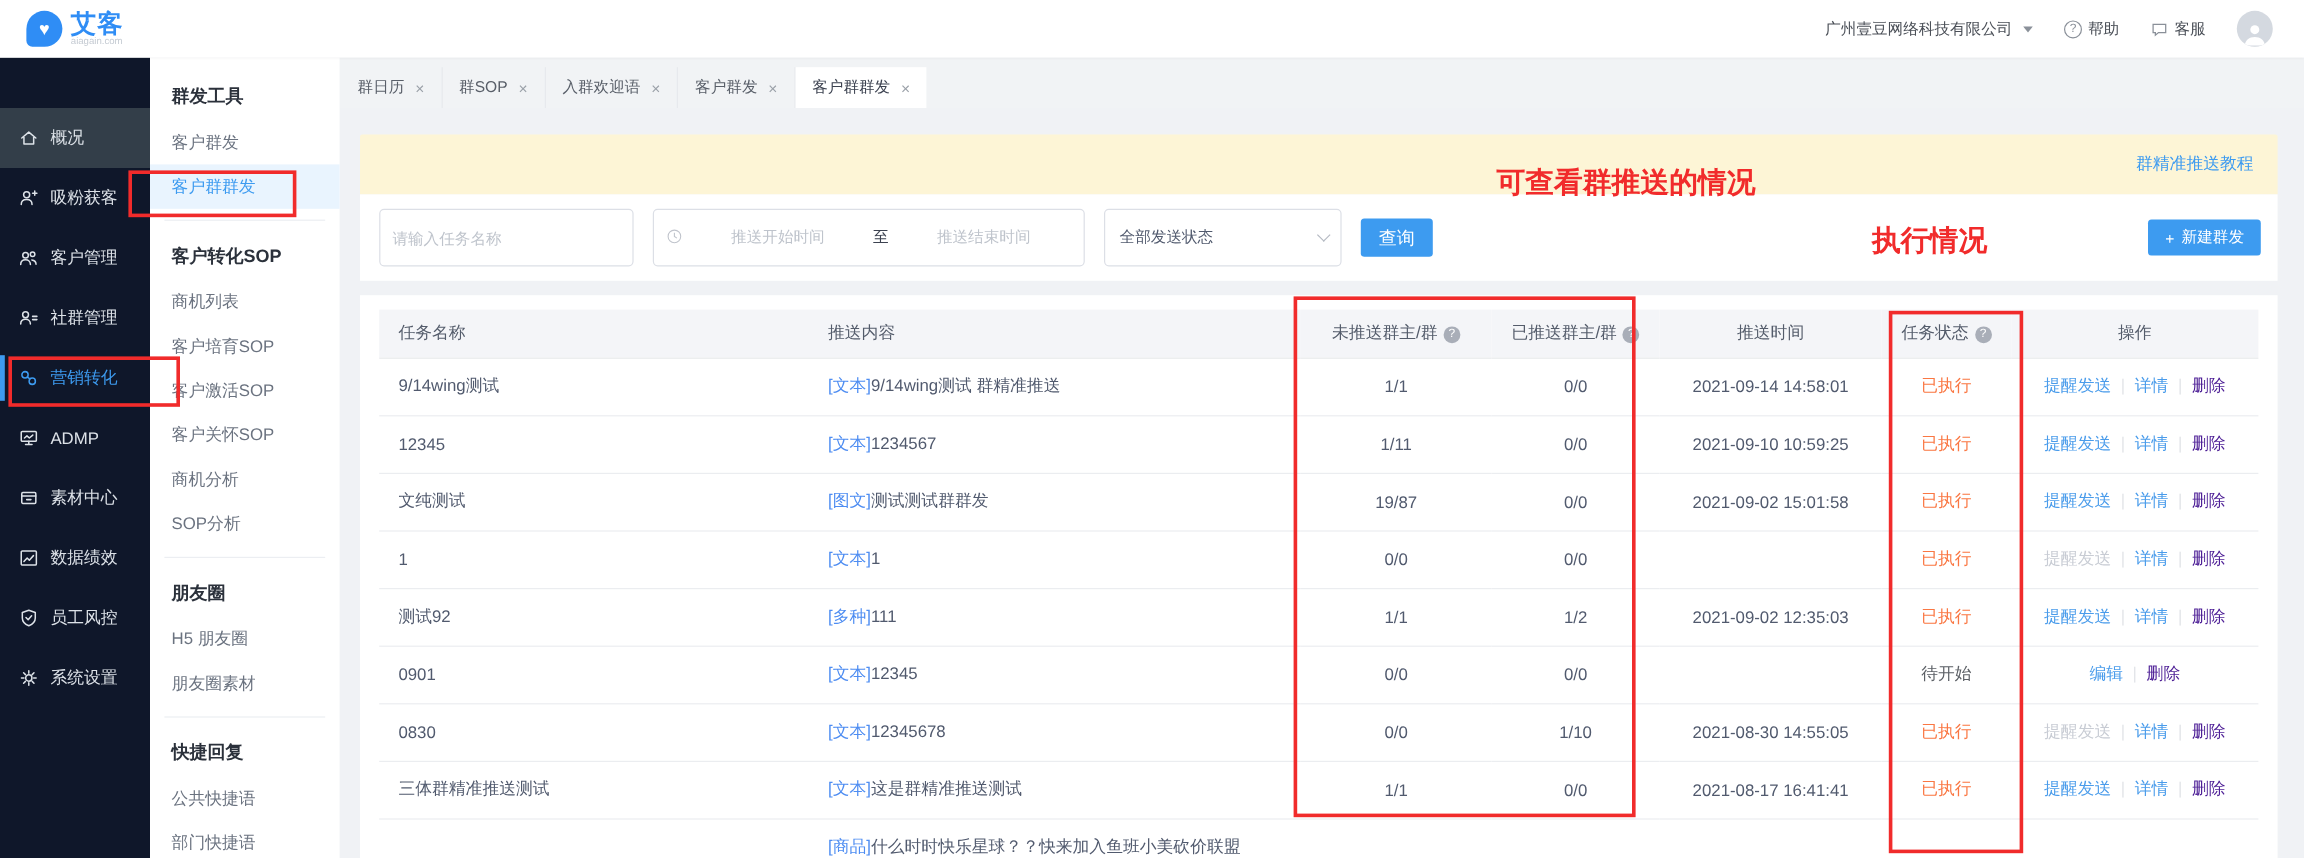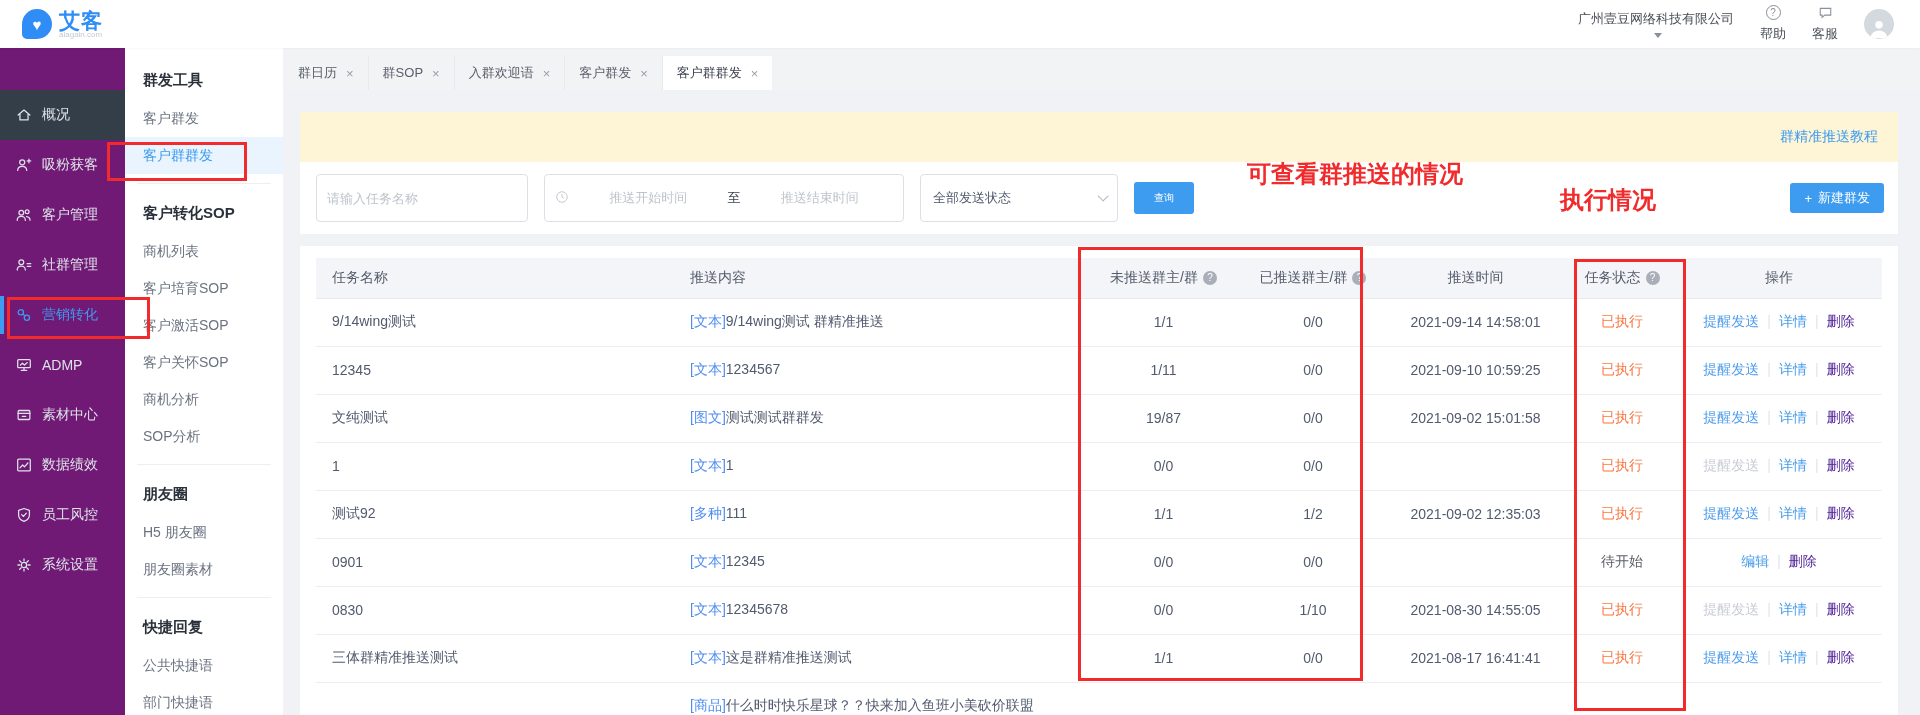--- a/index.html
+++ b/index.html
@@ -8,27 +8,27 @@
 
   
   .top-header { position:absolute; top:0; left:0; width:1920px; height:48px; background:#fff; z-index:20;
     display:flex; align-items:center; justify-content:space-between; padding:0 26px 0 22px; box-shadow:0 1px 2px rgba(0,0,0,.03); }
   .logo-wrap { display:flex; align-items:center; gap:7px; }
   .logo-pin { width:30px; height:30px; background:#2f8df5; border-radius:50% 50% 50% 5px; display:flex; align-items:center; justify-content:center; color:#fff; font-size:15px; }
   .logo-texts { display:flex; flex-direction:column; line-height:1; }
   .logo-name { font-size:21px; font-weight:bold; color:#2f8df5; letter-spacing:1px; }
   .logo-sub { font-size:8px; color:#c4cad2; margin-top:0; }
   .header-right { display:flex; align-items:center; gap:26px; color:#4a4f57; font-size:13px; }
-  .hr-item { display:flex; align-items:center; gap:5px; cursor:pointer;flex-direction:column; }
+  .hr-item { display:flex; align-items:center; gap:5px; cursor:pointer; }
   .caret-down { display:inline-block; width:0; height:0; border-left:4px solid transparent; border-right:4px solid transparent; border-top:5px solid #8a9099; margin-left:4px; }
   .circle-q { display:inline-flex; width:15px; height:15px; border:1px solid #8a9099; border-radius:50%; color:#8a9099; font-size:10px; align-items:center; justify-content:center; }
   .avatar { width:30px; height:30px; border-radius:50%; background:#d4d9e0; display:flex; align-items:flex-end; justify-content:center; overflow:hidden; }
 
   
-  .dark-sidebar { position:absolute; top:48px; left:0; width:125px; bottom:0; background:#701a75; padding-top:42px; z-index:10; }
+  .dark-sidebar { position:absolute; top:48px; left:0; width:125px; bottom:0; background:#0f172a; padding-top:42px; z-index:10; }
   .side-item { position:relative; height:50px; display:flex; align-items:center; gap:9px; padding-left:15px; color:#dde2e8; font-size:14px; cursor:pointer; }
   .side-item.subtle { background:#333e49; }
   .side-item.active { color:#3d9bf0; }
   .side-item.active::before { content:""; position:absolute; left:0; top:6px; width:4px; height:38px; background:#3d9bf0; }
   .side-icon { width:18px; height:18px; display:inline-flex; }
   .side-icon svg { width:18px; height:18px; stroke:currentColor; fill:none; stroke-width:1.4; stroke-linecap:round; stroke-linejoin:round; }
 
   
   .submenu { position:absolute; top:48px; left:125px; width:158px; bottom:0; background:#fff; z-index:10; padding-top:12px; }
   .sub-title { padding:11px 0 10px 18px; font-weight:bold; font-size:15px; color:#2b313b; }
@@ -50,21 +50,21 @@
   .filter-card { background:#fff; height:72px; position:relative; display:flex; align-items:center; padding-left:16px; gap:16px; }
   .inp { height:48px; border:1px solid #dcdfe6; border-radius:4px; font-size:13px; color:#515a6e; background:#fff; }
   input.inp { width:212px; padding:0 10px; outline:none; }
   input.inp::placeholder { color:#bfc4cc; }
   .date-box { width:360px; display:flex; align-items:center; padding:0 10px; gap:6px; }
   .date-ph { color:#bfc4cc; font-size:13px; flex:1; text-align:center; }
   .date-sep { color:#3c4250; font-size:13px; }
   .clock-icon svg { width:14px; height:14px; stroke:#c0c4cc; fill:none; stroke-width:1.3; }
   .select-box { width:198px; display:flex; align-items:center; justify-content:space-between; padding:0 12px; cursor:pointer; }
   .select-chevron { width:8px; height:8px; border-right:1.5px solid #b4b9c2; border-bottom:1.5px solid #b4b9c2; transform:rotate(45deg) translateY(-3px); }
-  .btn-primary { height:32px; min-width:60px; padding:0 14px; background:#3d9bf0; color:#fff; border:none; border-radius:3px; font-size:10px; cursor:pointer; }
+  .btn-primary { height:32px; min-width:60px; padding:0 14px; background:#3d9bf0; color:#fff; border:none; border-radius:3px; font-size:15px; cursor:pointer; }
   .btn-create { position:absolute; right:14px; top:21px; height:30px; font-size:13px; display:flex; align-items:center; gap:6px; }
 
   .table-card { margin-top:12px; background:#fff; padding:12px 16px 0; height:469px; overflow:hidden; }
   table { width:100%; border-collapse:collapse; table-layout:fixed; }
   thead th { height:40px; background:#f4f5f8; font-weight:normal; font-size:14px; color:#545c6b; border-bottom:1px solid #e8eaec; }
   th.al, td.al { text-align:left; }
   th.ac, td.ac { text-align:center; }
   th.pad, td.pad { padding-left:16px; }
   tbody td { height:48px; border-bottom:1px solid #ebedf0; font-size:14px; color:#515a6e; white-space:nowrap; overflow:hidden; }
   .help-dot { display:inline-block; width:14px; height:14px; border-radius:50%; background:#a9aeb8; color:#fff; font-size:10px; line-height:14px; text-align:center; margin-left:5px; vertical-align:1px; cursor:pointer; }
@@ -76,21 +76,21 @@
   .act-disabled { color:#c8ccd4; cursor:default; }
   .act-sep { color:#e3e5e9; margin:0 8px; }
 
   
   .anno-box { position:absolute; border:3px solid #f12b2b; z-index:60; pointer-events:none; }
   .anno-box-submenu { left:107px; top:142px; width:140px; height:39px; }
   .anno-box-sidebar { left:7px;  top:297px; width:143px; height:42px; }
   .anno-box-counts  { left:1078px; top:247px; width:285px; height:434px; }
   .anno-box-status  { left:1574px; top:259px; width:112px; height:452px; }
   .anno-text { position:absolute; color:#f12b2b; font-weight:bold; font-size:24px; z-index:60; pointer-events:none; white-space:nowrap; }
-  .anno-text-push { left:1247px; top:158px; }
+  .anno-text-push { left:1247px; top:136px; }
   .anno-text-exec { left:1560px; top:184px; }
 </style>
 </head>
 <body>
 
 <div class="top-header">
   <div class="logo-wrap">
     <div class="logo-pin">♥</div>
     <div class="logo-texts">
       <span class="logo-name">艾客</span>

